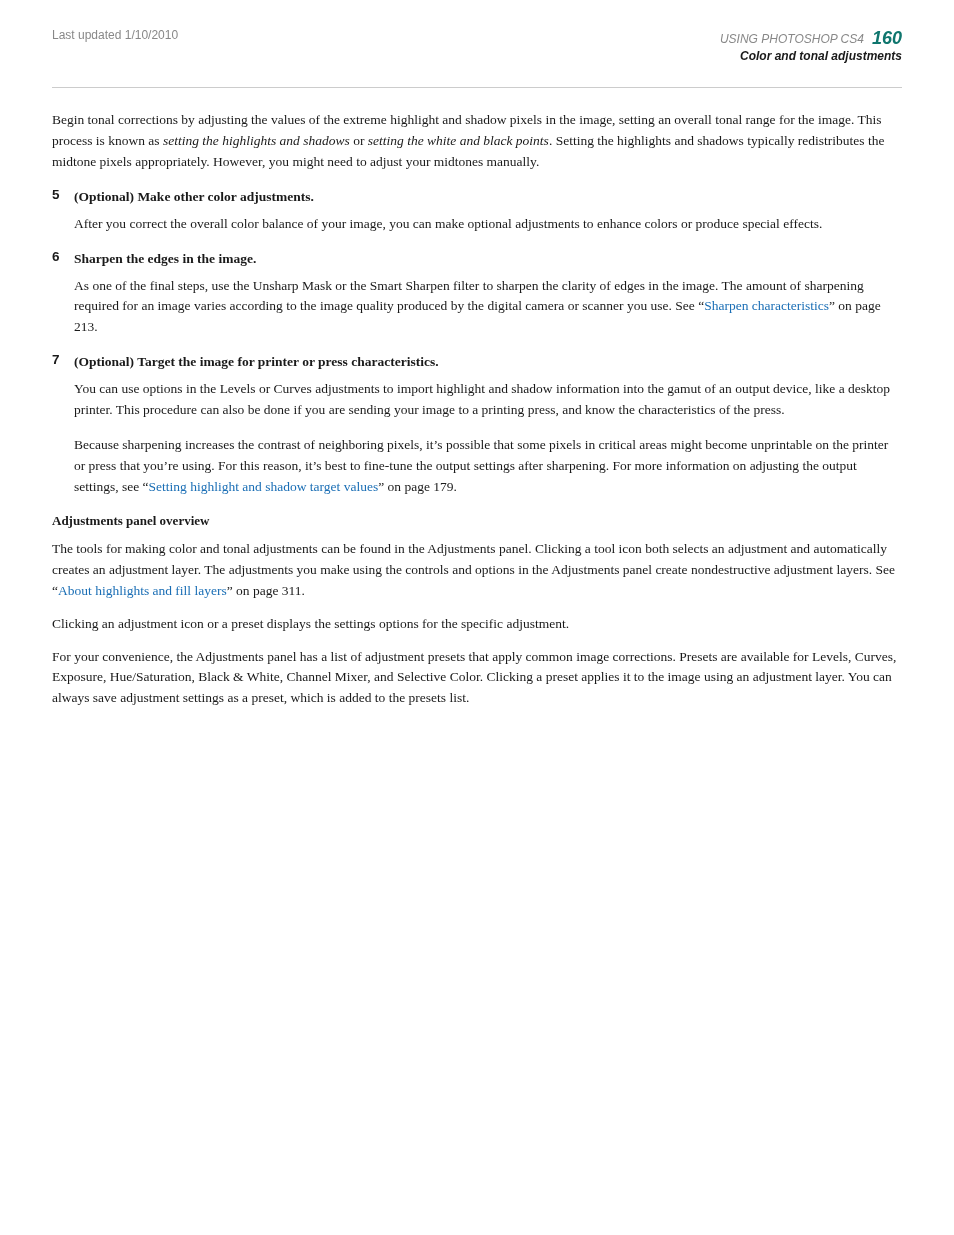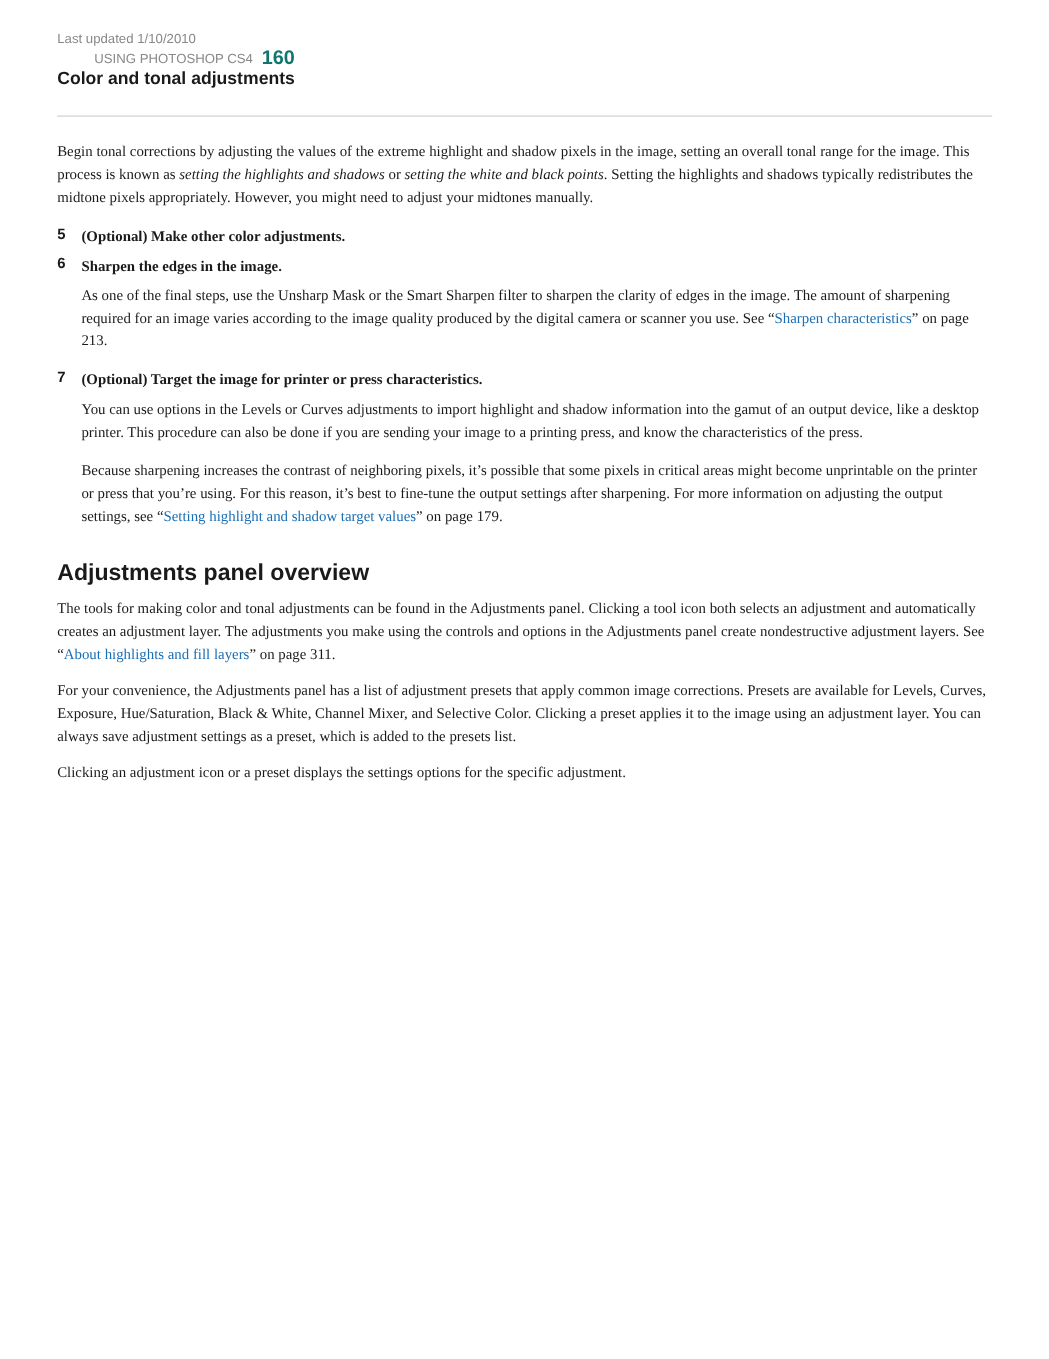--- a/index.html
+++ b/index.html
@@ -24,54 +24,54 @@
       position: relative;
       padding: 0;
     }
 
     .header {
       display: flex;
       justify-content: space-between;
       align-items: flex-start;
       padding: 28px 52px 0 52px;
       margin-bottom: 24px;
-      flex-direction: column;
     }
 
     .header-left {
       font-size: 12px;
       color: #888888;
       font-family: Arial, sans-serif;
     }
 
     .header-right {
       text-align: right;
       font-family: Arial, sans-serif;
       font-size: 12px;
       color: #888888;
+      font-style: italic;
     }
 
     .header-right-top {
       display: flex;
       align-items: center;
       justify-content: flex-end;
       gap: 8px;
     }
 
     .page-number {
       font-size: 18px;
       color: #0f766e;
       font-weight: bold;
       font-family: Arial, sans-serif;
     }
 
     .header-title {
       font-weight: bold;
       color: #1a1a1a;
-      font-size: 16px;
+      font-size: 12px;
     }
 
     .header-divider {
       border: none;
       border-top: 1px solid #cccccc;
       margin: 0 52px;
       margin-bottom: 22px;
     }
 
     .content {
@@ -117,25 +117,25 @@
       line-height: 1.55;
     }
 
     .item-description {
       margin-left: 22px;
       margin-bottom: 14px;
       line-height: 1.55;
     }
 
     .section-heading {
-      font-size: 21px;
-      font-weight: bold;
-      font-family: Liberation Sans, sans-serif;
+      font-size: 13px;
+      font-weight: bold;
+      font-family: Liberation Serif, serif;
       color: #1a1a1a;
-      margin-top: 28px;
+      margin-top: 15px;
       margin-bottom: 10px;
     }
 
     .section-para {
       margin-bottom: 12px;
       line-height: 1.55;
     }
 
     .videos-line {
       margin-bottom: 20px;
@@ -165,20 +165,21 @@
     <p class="intro-text">
       Begin tonal corrections by adjusting the values of the extreme highlight and shadow pixels in the image, setting an overall tonal range for the image. This process is known as <span class="italic">setting the highlights and shadows</span> or <span class="italic">setting the white and black points</span>. Setting the highlights and shadows typically redistributes the midtone pixels appropriately. However, you might need to adjust your midtones manually.
     </p>
 
 
     <div class="numbered-item">
       <div class="numbered-item-row">
         <span class="item-number">5</span>
         <span class="item-label">(Optional) Make other color adjustments.</span>
       </div>
+      <p class="item-description">After you correct the overall color balance of your image, you can make optional adjustments to enhance colors or produce special effects.</p>
     </div>
 
     <div class="numbered-item">
       <div class="numbered-item-row">
         <span class="item-number">6</span>
         <span class="item-label">Sharpen the edges in the image.</span>
       </div>
       <p class="item-description">
         As one of the final steps, use the Unsharp Mask or the Smart Sharpen filter to sharpen the clarity of edges in the image. The amount of sharpening required for an image varies according to the image quality produced by the digital camera or scanner you use. See “<a class="link" href="#">Sharpen characteristics</a>” on page 213.
       </p>
@@ -198,22 +199,22 @@
     </div>
 
 
     <h2 class="section-heading">Adjustments panel overview</h2>
 
     <p class="section-para">
       The tools for making color and tonal adjustments can be found in the Adjustments panel. Clicking a tool icon both selects an adjustment and automatically creates an adjustment layer. The adjustments you make using the controls and options in the Adjustments panel create nondestructive adjustment layers. See “<a class="link" href="#">About highlights and fill layers</a>” on page 311.
     </p>
 
     <p class="section-para">
+      Clicking an adjustment icon or a preset displays the settings options for the specific adjustment.
+    </p>
+
+    <p class="section-para">
       For your convenience, the Adjustments panel has a list of adjustment presets that apply common image corrections. Presets are available for Levels, Curves, Exposure, Hue/Saturation, Black &amp; White, Channel Mixer, and Selective Color. Clicking a preset applies it to the image using an adjustment layer. You can always save adjustment settings as a preset, which is added to the presets list.
     </p>
 
-    <p class="section-para">
-      Clicking an adjustment icon or a preset displays the settings options for the specific adjustment.
-    </p>
-
   </div>
 
 </div>
 
 </body></html>

